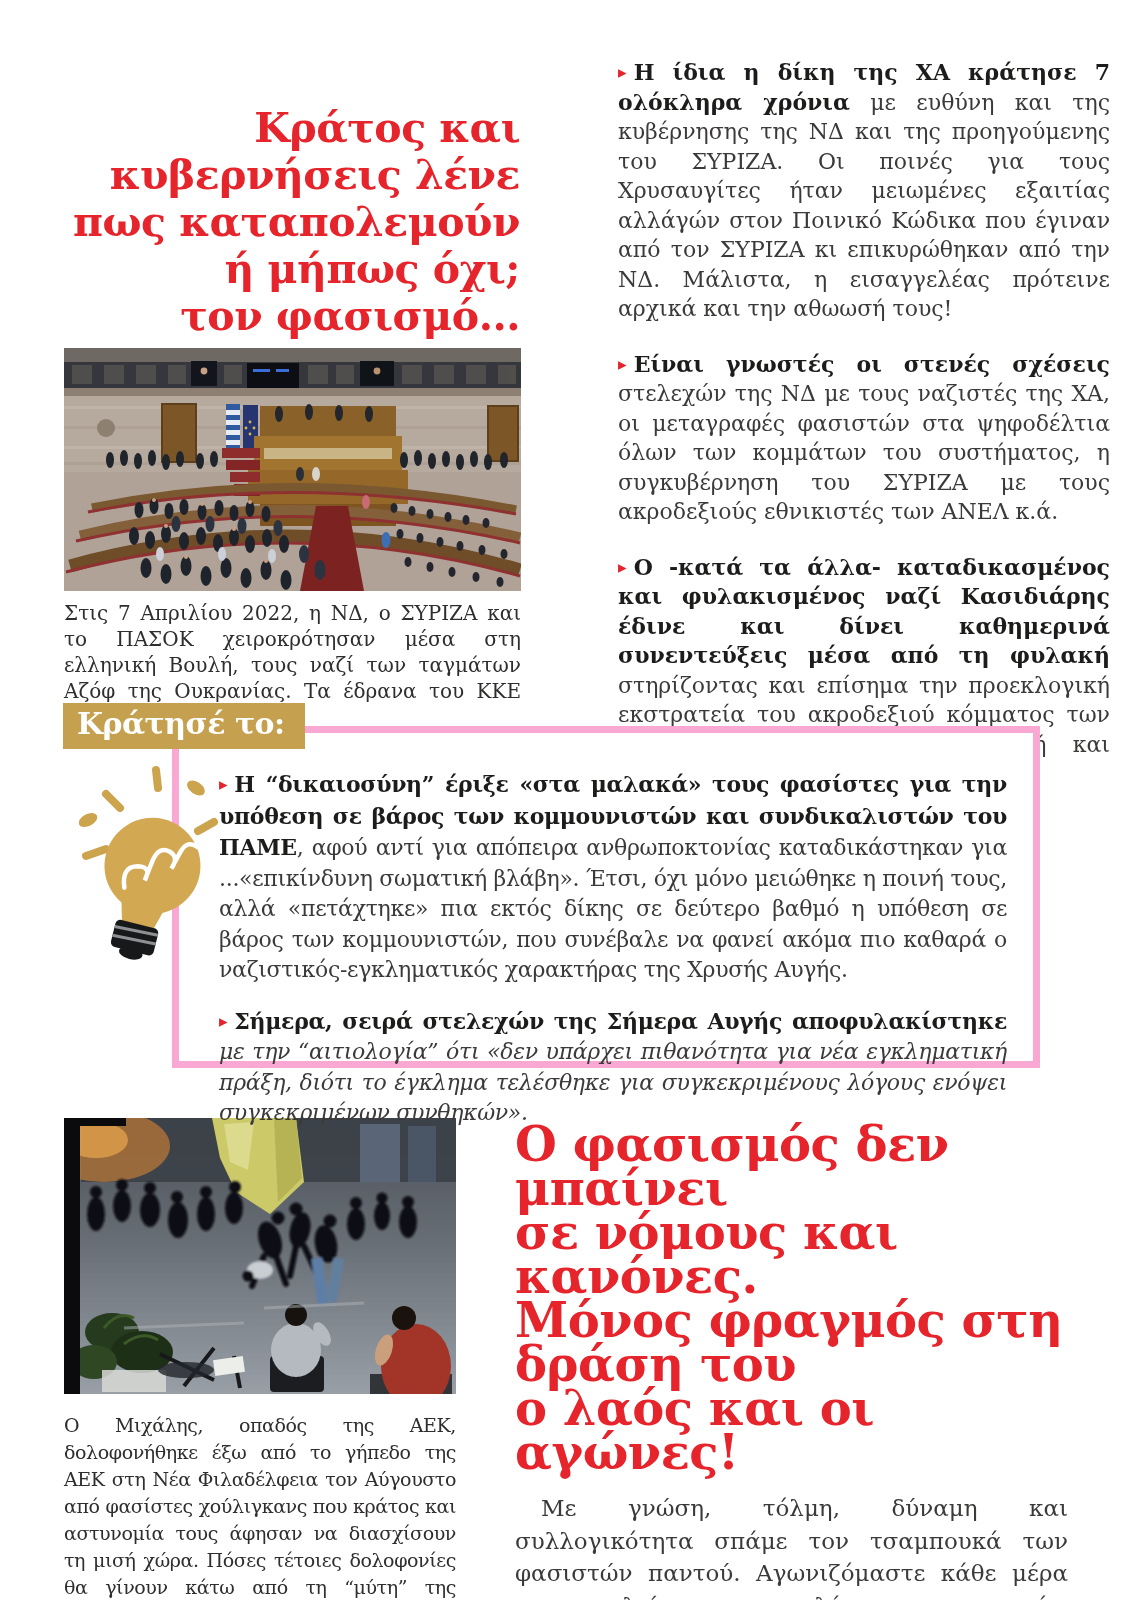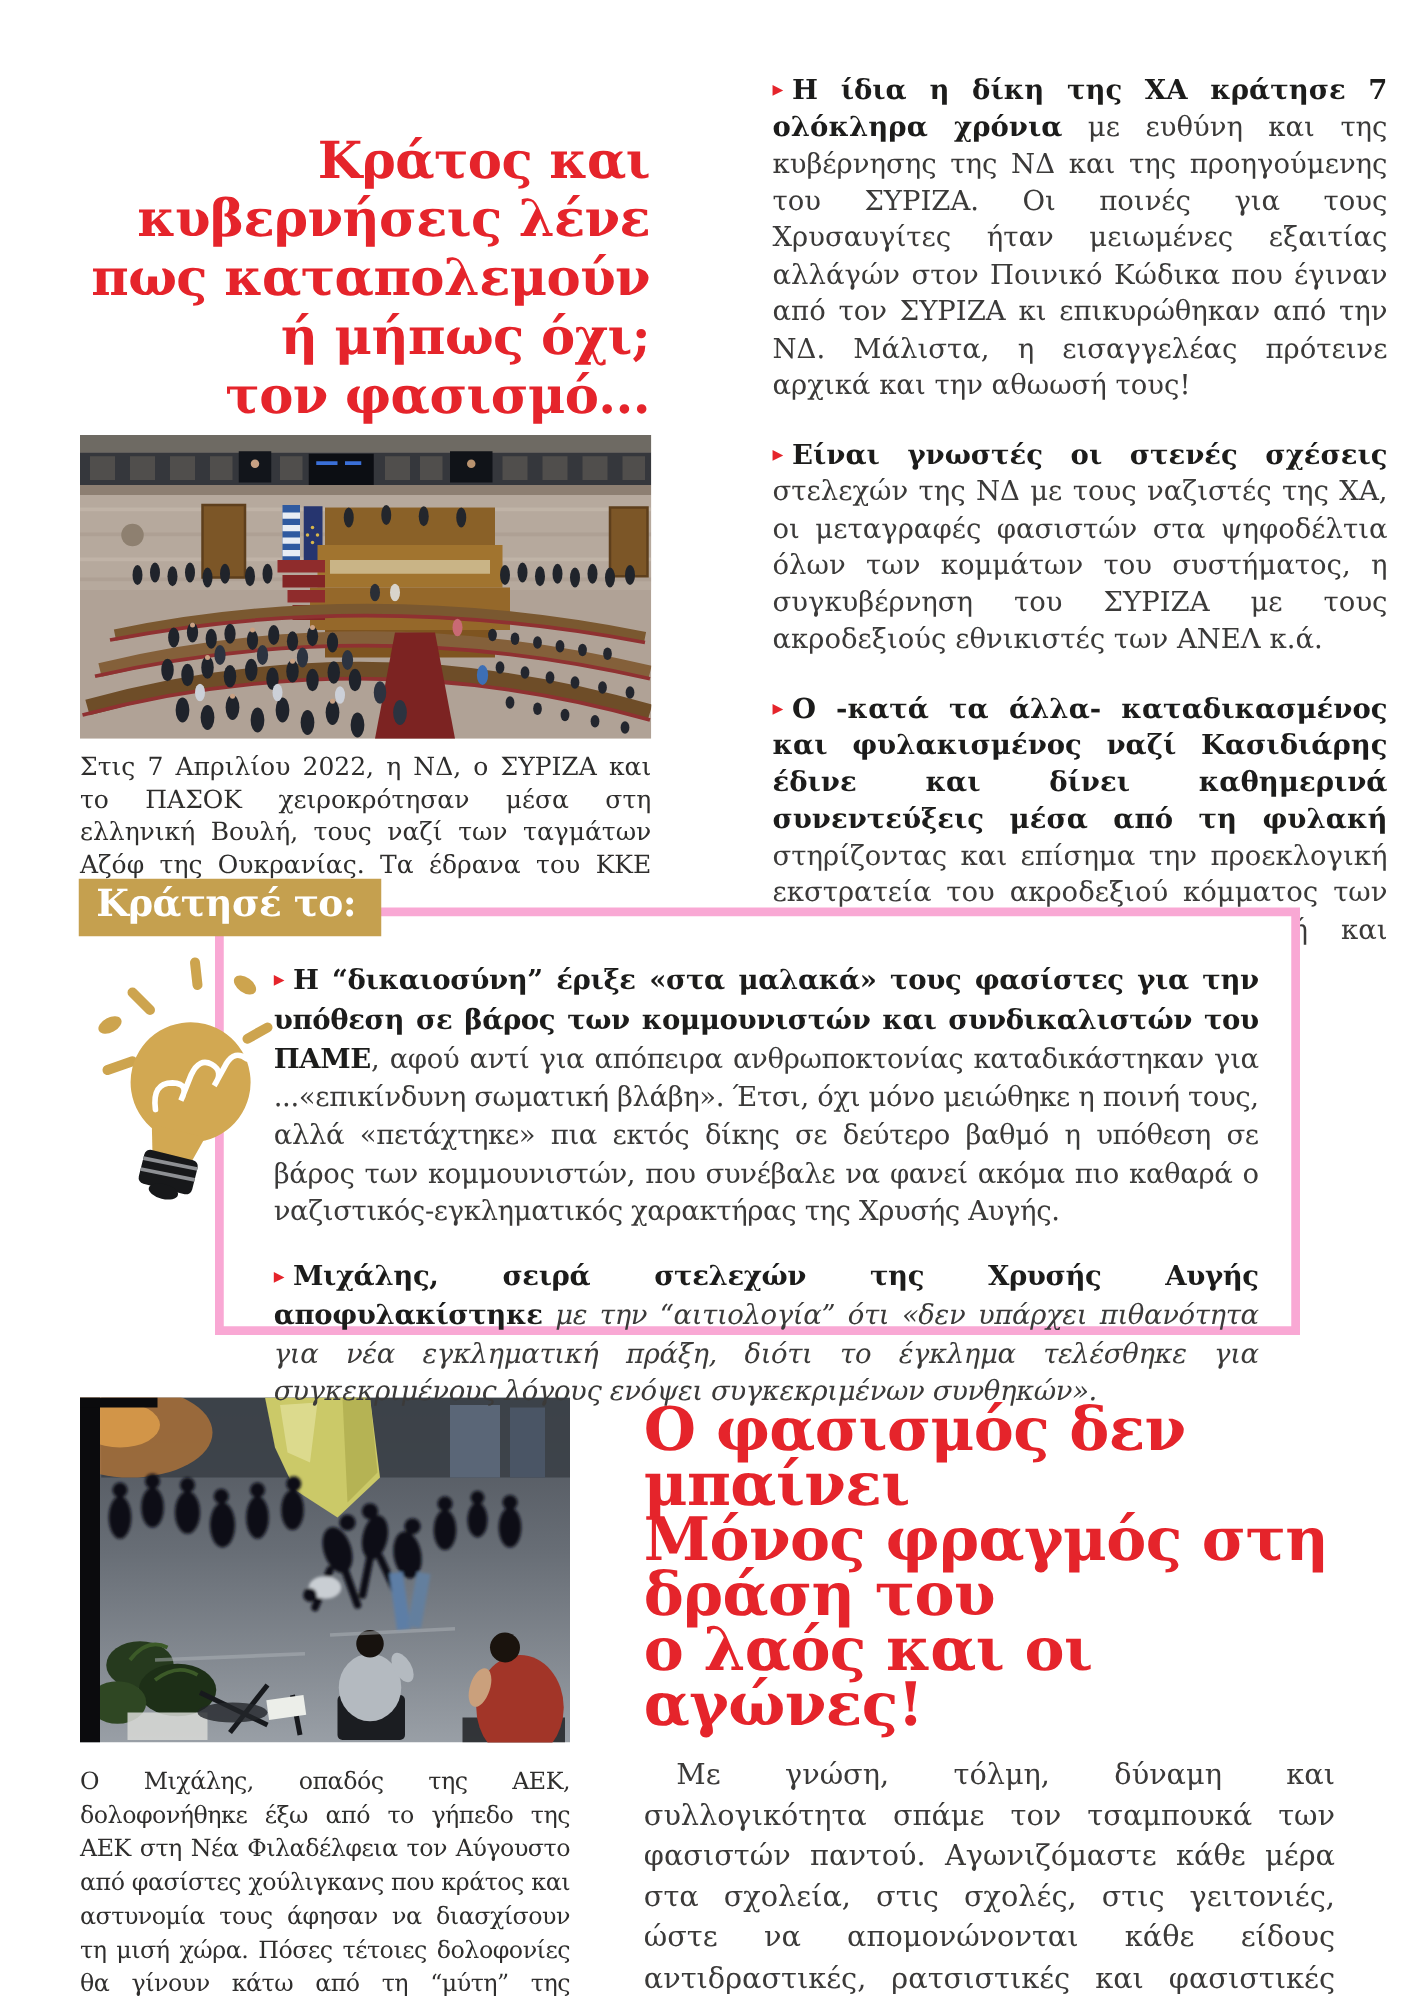--- a/index.html
+++ b/index.html
@@ -233,21 +233,21 @@
           <ellipse cx="436" cy="234" rx="3.5" ry="5"></ellipse>
       </g>
     </svg>
   </div>
 
   <div class="abs caption caption1">Στις 7 Απριλίου 2022, η ΝΔ, ο ΣΥΡΙΖΑ και το ΠΑΣΟΚ χειροκρότησαν μέσα στη ελληνική Βουλή, τους ναζί των ταγμάτων Αζόφ της Ουκρανίας. Τα έδρανα του ΚΚΕ ήταν άδεια.</div>
 
   <div class="abs keepbox">
     <div class="keepbox-content">
       <p><span class="tri">▸</span><span class="lead">Η “δικαιοσύνη” έριξε «στα μαλακά» τους φασίστες για την υπόθεση σε βάρος των κομμουνιστών και συνδικαλιστών του ΠΑΜΕ</span><span>, αφού αντί για απόπειρα ανθρωποκτονίας καταδικάστηκαν για ...«επικίνδυνη σωματική βλάβη». Έτσι, όχι μόνο μειώθηκε η ποινή τους, αλλά «πετάχτηκε» πια εκτός δίκης σε δεύτερο βαθμό η υπόθεση σε βάρος των κομμουνιστών, που συνέβαλε να φανεί ακόμα πιο καθαρά ο ναζιστικός-εγκληματικός χαρακτήρας της Χρυσής Αυγής.</span></p>
-      <p><span class="tri">▸</span><span class="lead">Μιχάλης, σειρά στελεχών της Χρυσής Αυγής αποφυλακίστηκε</span><span class="keep-italic"> με την “αιτιολογία” ότι «δεν υπάρχει πιθανότητα για νέα εγκληματική πράξη, διότι το έγκλημα τελέσθηκε για συγκεκριμένους λόγους ενόψει συγκεκριμένων συνθηκών».</span></p>
+      <p><span class="tri">▸</span><span class="lead">Σήμερα, σειρά στελεχών της Σήμερα Αυγής αποφυλακίστηκε</span><span class="keep-italic"> με την “αιτιολογία” ότι «δεν υπάρχει πιθανότητα για νέα εγκληματική πράξη, διότι το έγκλημα τελέσθηκε για συγκεκριμένους λόγους ενόψει συγκεκριμένων συνθηκών».</span></p>
     </div>
   </div>
 
   <div class="abs keeptag">Κράτησέ το:</div>
 
   <div class="abs bulb">
     <svg viewBox="0 0 160 225">
       <g stroke="#cda44e" stroke-width="8" stroke-linecap="round" fill="none">
         <path d="M14,100 L34,93"></path>
         <path d="M34,38 L48,52"></path>
@@ -362,20 +362,21 @@
       <rect x="0" y="0" width="16" height="276" fill="#0b0b0d"></rect>
       <rect x="0" y="0" width="62" height="8" fill="#0b0b0d"></rect>
     </svg>
   </div>
 
   <div class="abs caption caption2">Ο Μιχάλης, οπαδός της ΑΕΚ, δολοφονήθηκε έξω από το γήπεδο της ΑΕΚ στη Νέα Φιλαδέλφεια τον Αύγουστο από φασίστες χούλιγκανς που κράτος και αστυνομία τους άφησαν να διασχίσουν τη μισή χώρα. Πόσες τέτοιες δολοφονίες θα γίνουν κάτω από τη “μύτη” της αστυνομίας;</div>
 
   <div class="abs col-br">
     <div class="br-headline">
       <div>Ο φασισμός δεν μπαίνει</div>
+      <div>σε νόμους και κανόνες.</div>
       <div>Μόνος φραγμός στη δράση του</div>
       <div>ο λαός και οι αγώνες!</div>
     </div>
     <div class="br-body">
       <p class="indent">Με γνώση, τόλμη, δύναμη και συλλογικότητα σπάμε τον τσαμπουκά των φασιστών παντού. Αγωνιζόμαστε κάθε μέρα στα σχολεία, στις σχολές, στις γειτονιές, ώστε να απομονώνονται κάθε είδους αντιδραστικές, ρατσιστικές και φασιστικές αντιλήψεις και πρακτικές.</p>
     </div>
   </div>
 
 </div>
 

